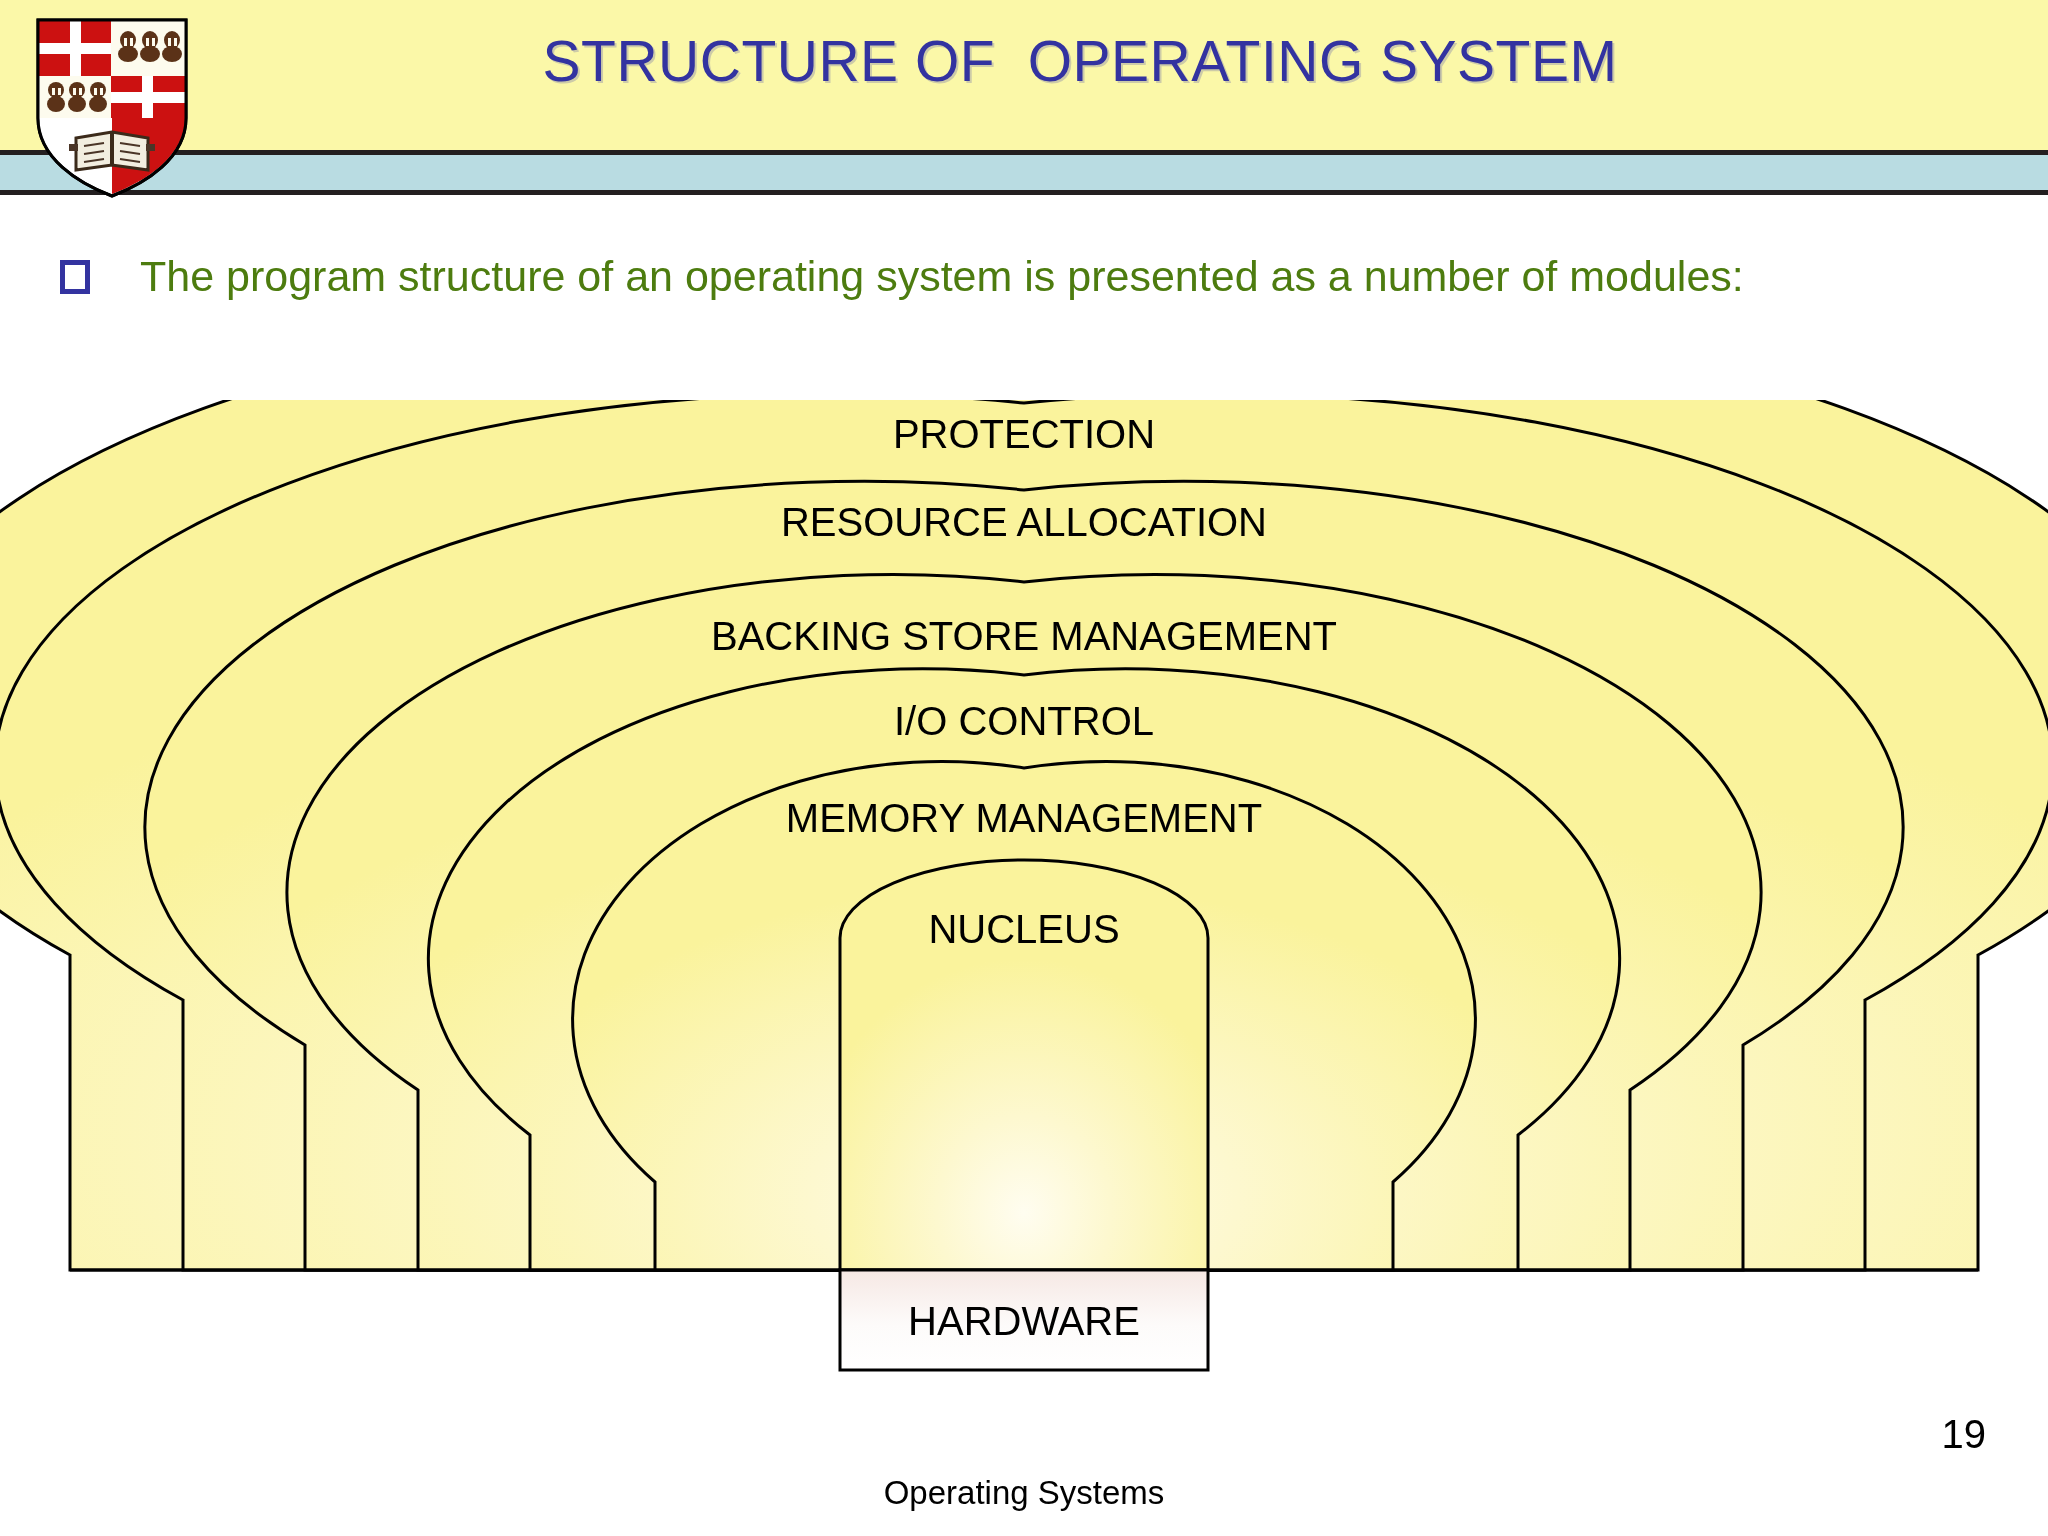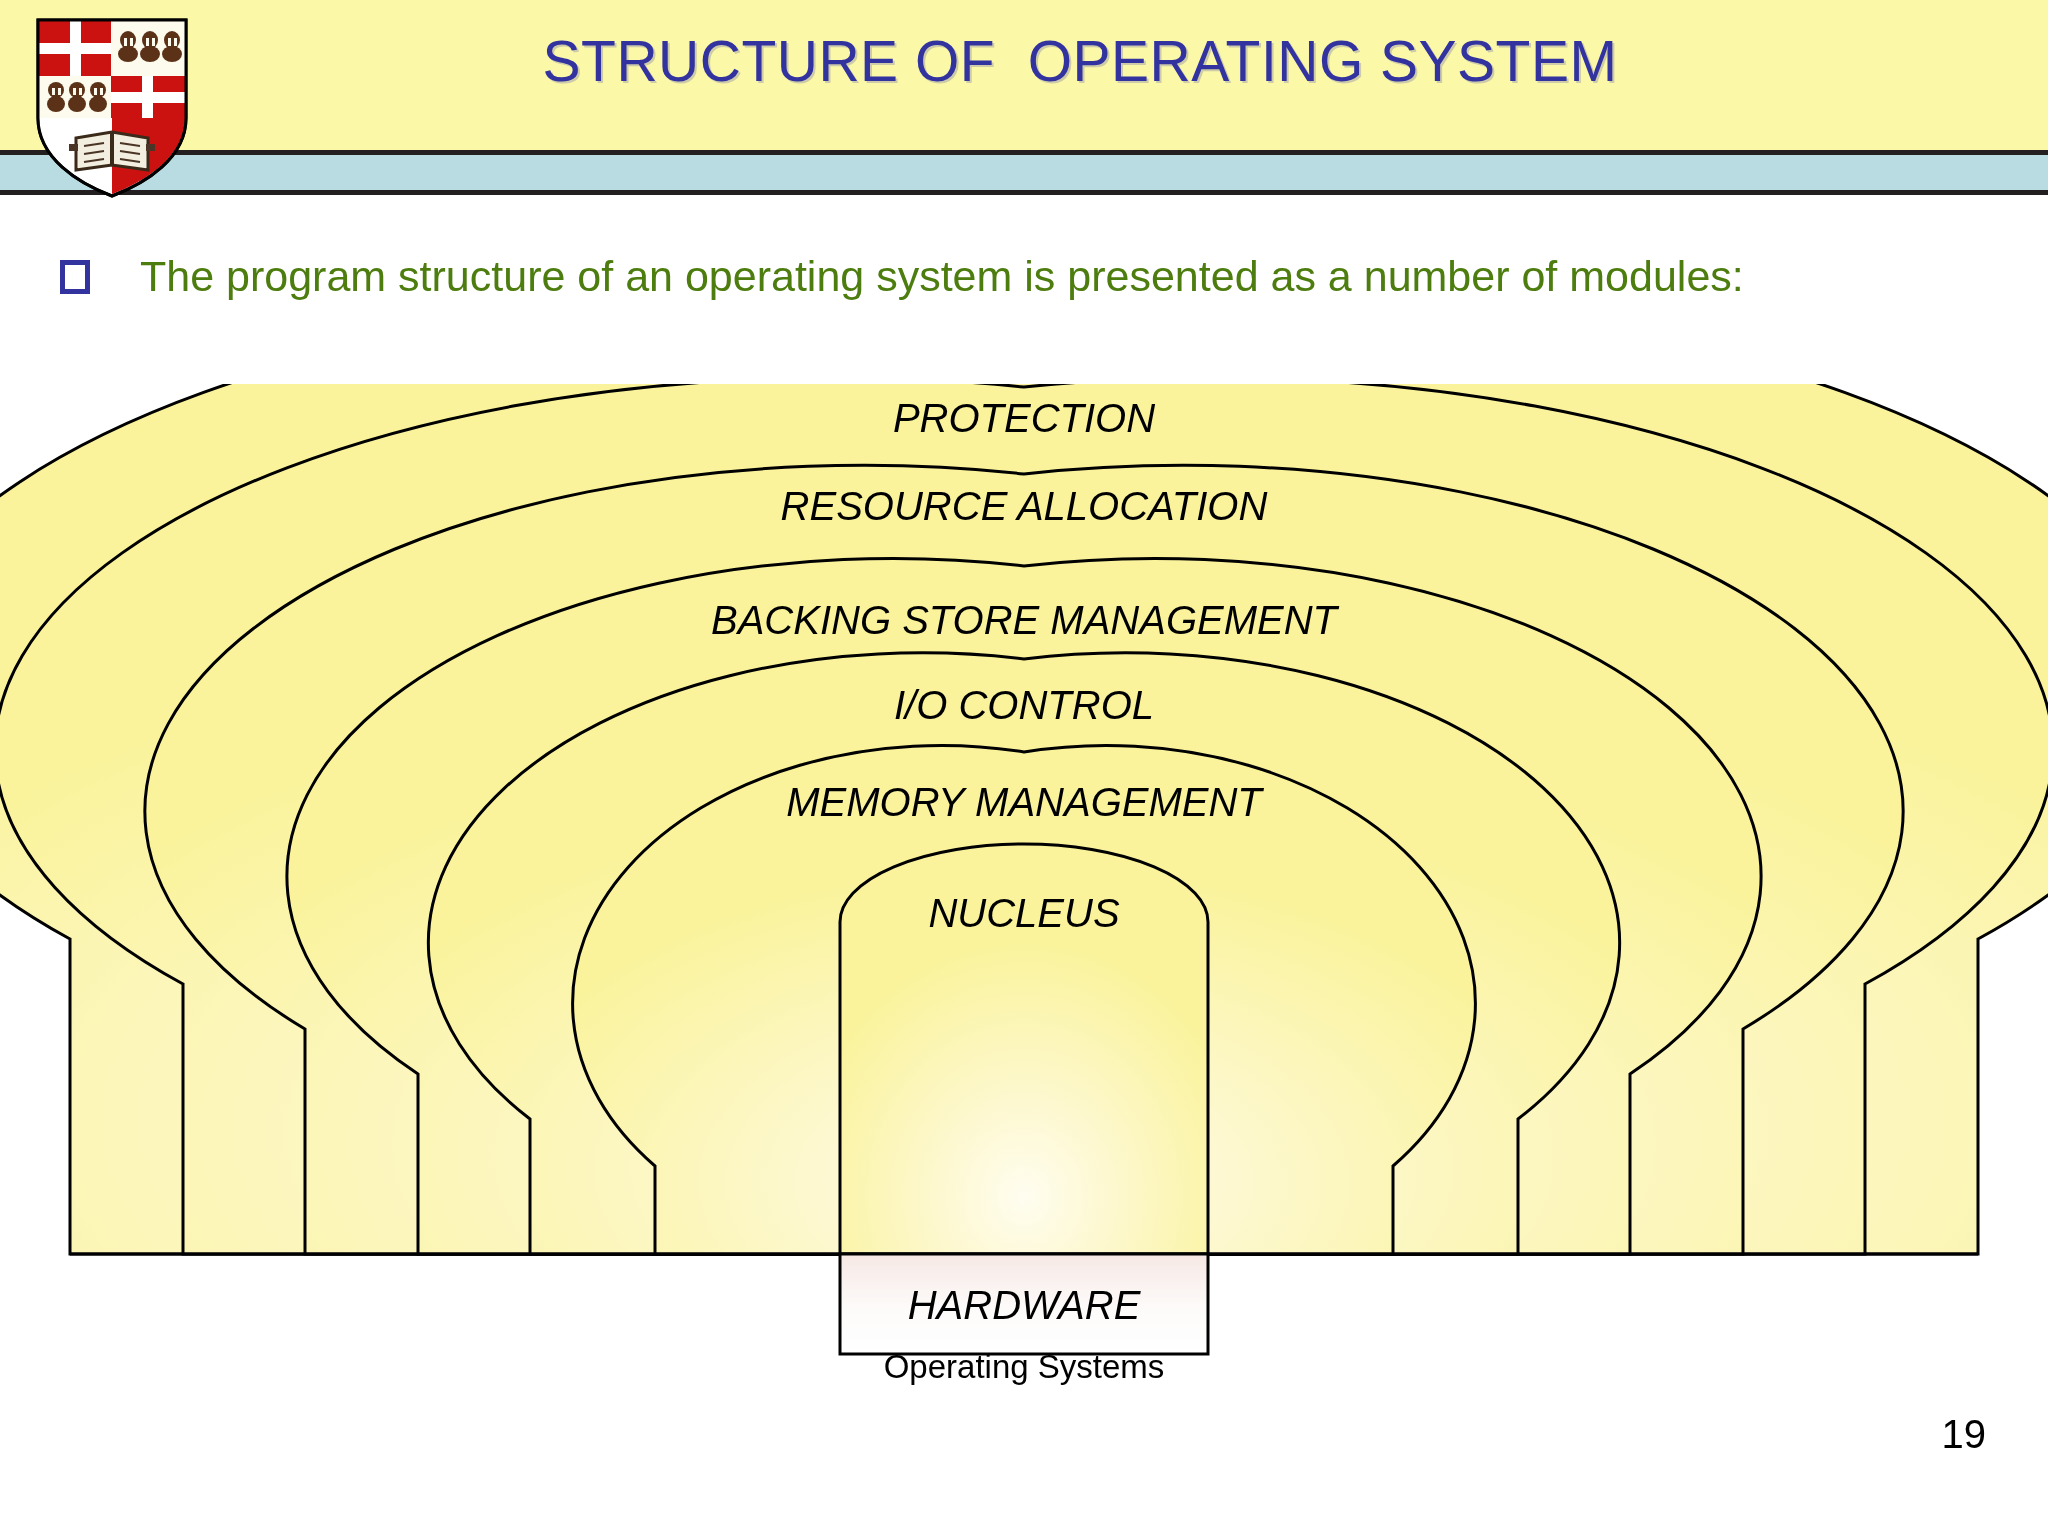--- a/index.html
+++ b/index.html
@@ -52,31 +52,31 @@
     border:5px solid #3333a0;
     box-sizing:border-box;
   }
   #bullet-text{
     position:absolute;left:80px;top:0px;width:1690px;
     font-size:43px;line-height:1.25;color:#4d7c0f;
   }
 
   
   #diagram{
-    position:absolute;left:0px;top:384px;width:1948px;height:1000px;font-style:italic;
+    position:absolute;left:0px;top:400px;width:1948px;height:1000px;
   }
   #diagram svg{display:block;}
   .arch-label{
     font-family:"Liberation Sans","DejaVu Sans",sans-serif;
     font-size:40px;fill:#000000;text-anchor:middle;
   }
 
   
   #footer-text{
-    position:absolute;left:0px;top:1348px;width:2048px;
+    position:absolute;left:0px;top:1474px;width:2048px;
     text-align:center;font-size:33px;color:#000000;
   }
   #page-number{
     position:absolute;right:62px;top:1412px;
     font-size:40px;color:#000000;
   }
 </style>
 </head>
 <body>
 

